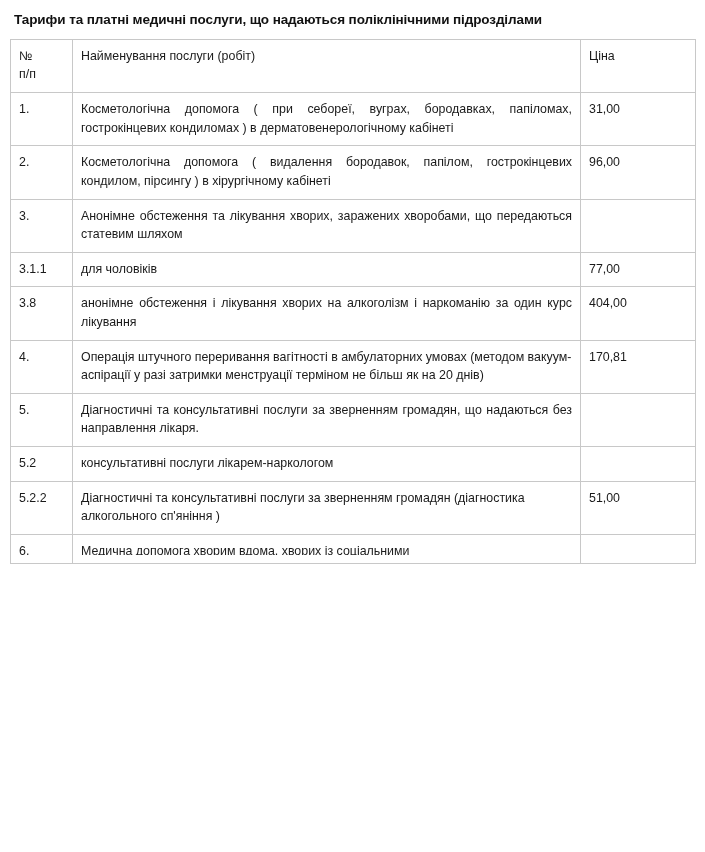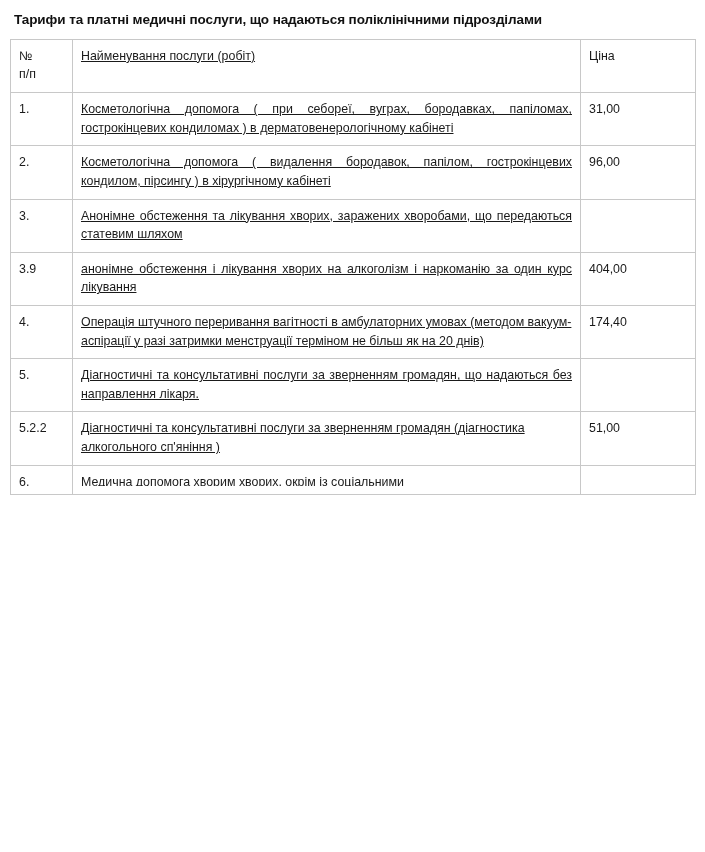--- a/index.html
+++ b/index.html
@@ -45,21 +45,20 @@
   .col-price { width: 115px; }
 
   td.cell-num {
     padding-left: 9px;
     white-space: pre-line;
   }
   td.cell-name {
     text-align: justify;
     text-justify: inter-word;
     padding-right: 10px;
-    text-decoration: underline;
   }
   td.cell-name.noj {
     text-align: left;
   }
   td.cell-price {
     padding-left: 9px;
     white-space: nowrap;
   }
   .header-row td {
     padding-top: 8px;
@@ -114,53 +113,63 @@
         <td class="cell-price">96,00</td>
       </tr>
 
       <tr>
         <td class="cell-num">3.</td>
         <td class="cell-name">Анонімне обстеження та лікування хворих, заражених хворобами, що передаються статевим шляхом</td>
         <td class="cell-price"></td>
       </tr>
 
 
+      <tr>
+        <td class="cell-num">3.1.1</td>
+        <td class="cell-name noj">для чоловіків</td>
+        <td class="cell-price">77,00</td>
+      </tr>
 
 
       <tr>
-        <td class="cell-num">3.9</td>
+        <td class="cell-num">3.8</td>
         <td class="cell-name">анонімне обстеження і лікування хворих на алкоголізм і наркоманію за один курс лікування</td>
         <td class="cell-price">404,00</td>
       </tr>
 
       <tr>
         <td class="cell-num">4.</td>
         <td class="cell-name noj">Операція штучного переривання вагітності в амбулаторних умовах (методом вакуум-аспірації у разі затримки менструації терміном не більш як на 20 днів)</td>
-        <td class="cell-price">174,40</td>
+        <td class="cell-price">170,81</td>
       </tr>
 
       <tr>
         <td class="cell-num">5.</td>
         <td class="cell-name">Діагностичні та консультативні послуги за зверненням громадян, що надаються без направлення лікаря.</td>
         <td class="cell-price"></td>
       </tr>
 
 
+      <tr>
+        <td class="cell-num">5.2</td>
+        <td class="cell-name noj">консультативні послуги лікарем-наркологом</td>
+        <td class="cell-price"></td>
+      </tr>
 
 
       <tr>
         <td class="cell-num">5.2.2</td>
         <td class="cell-name noj">Діагностичні та консультативні послуги за зверненням громадян (діагностика алкогольного сп'яніння )</td>
         <td class="cell-price">51,00</td>
       </tr>
 
       <tr class="clipped-row">
         <td class="cell-num"><span class="clipped-inner">6.</span></td>
         <td class="cell-name noj">
-            <span class="clipped-inner">Медична допомога хворим хворих, окрім із соціальними</span>
+            <span class="clipped-inner">Медична допомога хворим вдома, хворих із соціальними</span>
           </td>
         <td class="cell-price">
             <span class="clipped-inner"></span>
           </td>
       </tr>
 
     </tbody>
   </table>
 </div>
 

